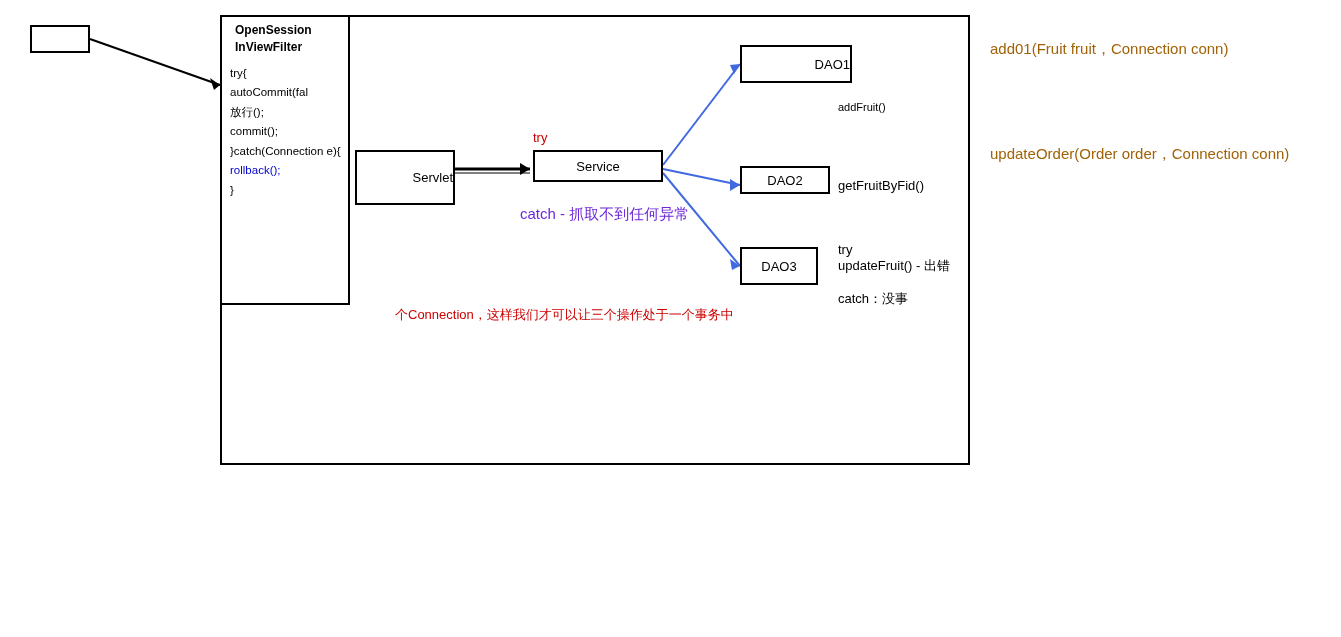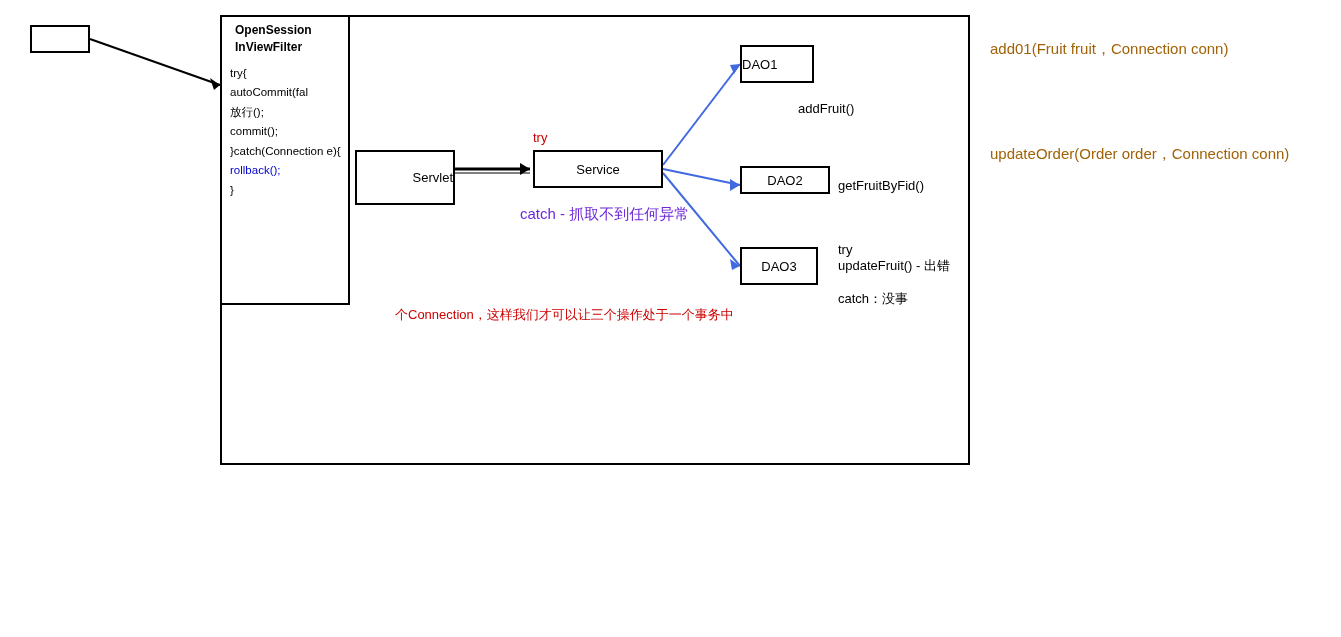--- a/index.html
+++ b/index.html
@@ -78,41 +78,41 @@
       justify-content: flex-end;
       z-index: 10;
     }
 
     
     .service-box {
       position: absolute;
       top: 150px;
       left: 533px;
       width: 130px;
-      height: 38px;
+      height: 32px;
       border: 2px solid #000;
       background: #fff;
       display: flex;
       align-items: center;
       justify-content: center;
       z-index: 10;
     }
 
     
     .dao1-box {
       position: absolute;
       top: 45px;
       left: 740px;
-      width: 74px;
+      width: 112px;
       height: 38px;
       border: 2px solid #000;
       background: #fff;
       display: flex;
       align-items: center;
-      justify-content: flex-start;
+      justify-content: flex-end;
       z-index: 10;
     }
 
     .dao2-box {
       position: absolute;
       top: 166px;
       left: 740px;
       width: 90px;
       height: 28px;
       border: 2px solid #000;
@@ -134,22 +134,22 @@
       display: flex;
       align-items: center;
       justify-content: center;
       z-index: 10;
     }
 
     
     .dao1-label {
       position: absolute;
       top: 57px;
-      left: 798px;
-      font-size: 13px;
+      left: 838px;
+      font-size: 11px;
       margin-top: 44px;
     }
 
     .dao2-label {
       position: absolute;
       top: 178px;
       left: 838px;
       font-size: 13px;
     }
 

